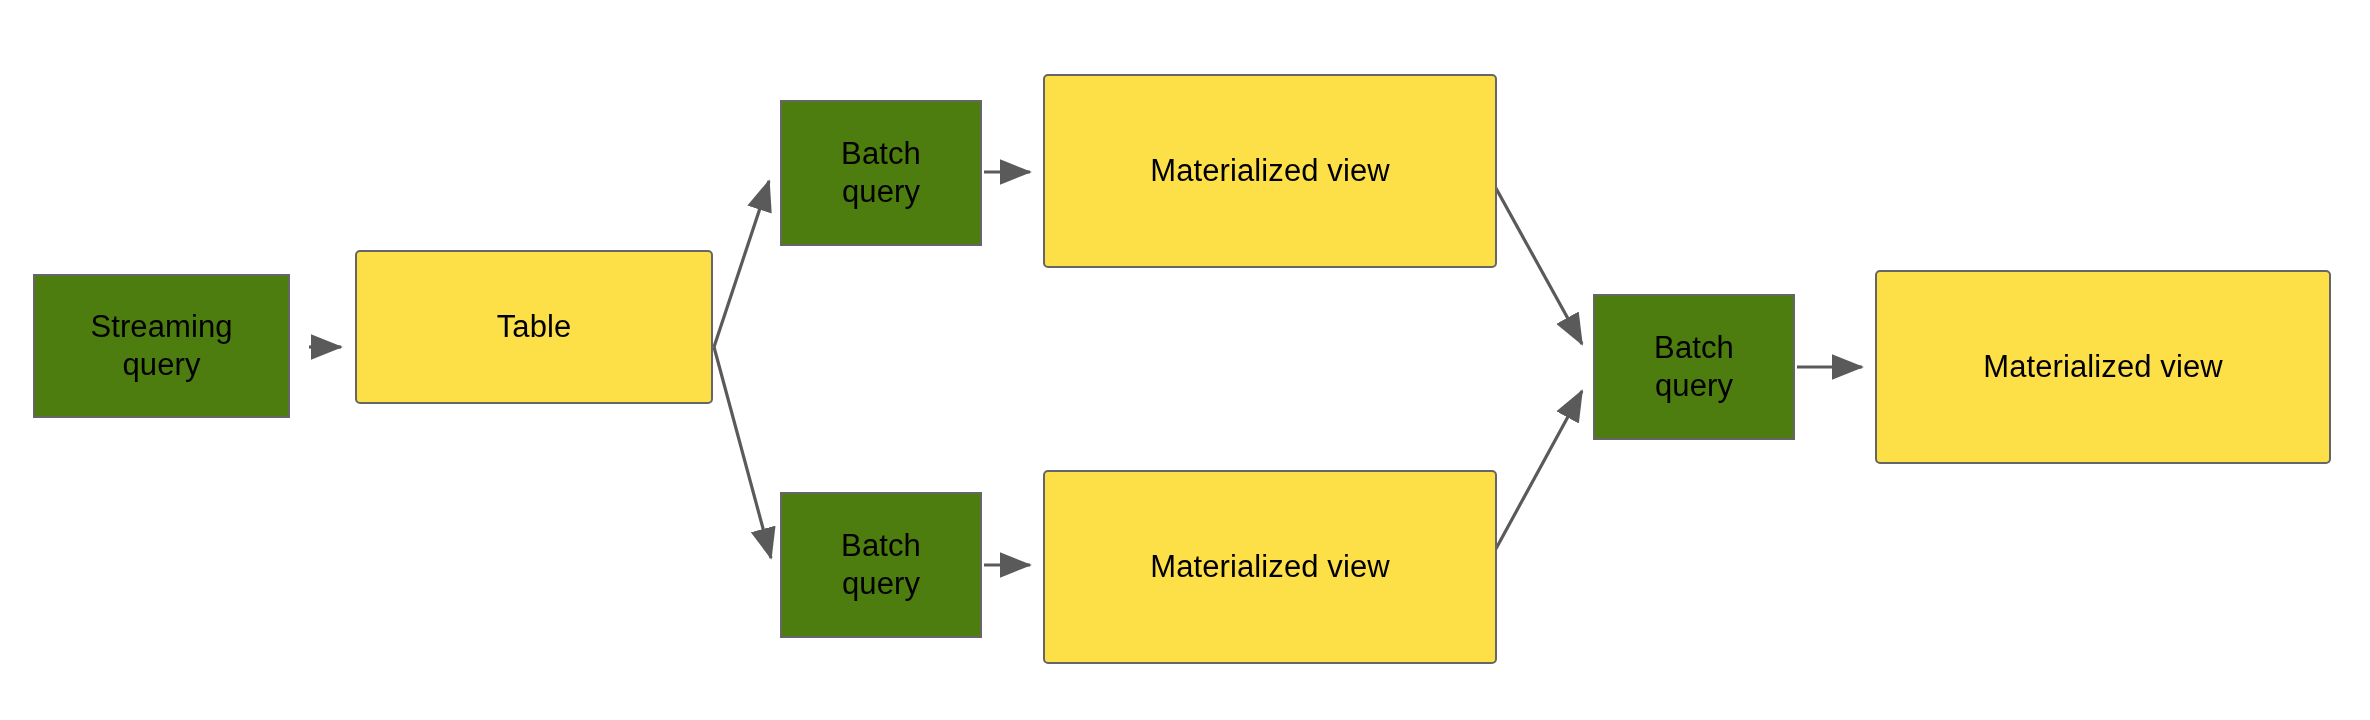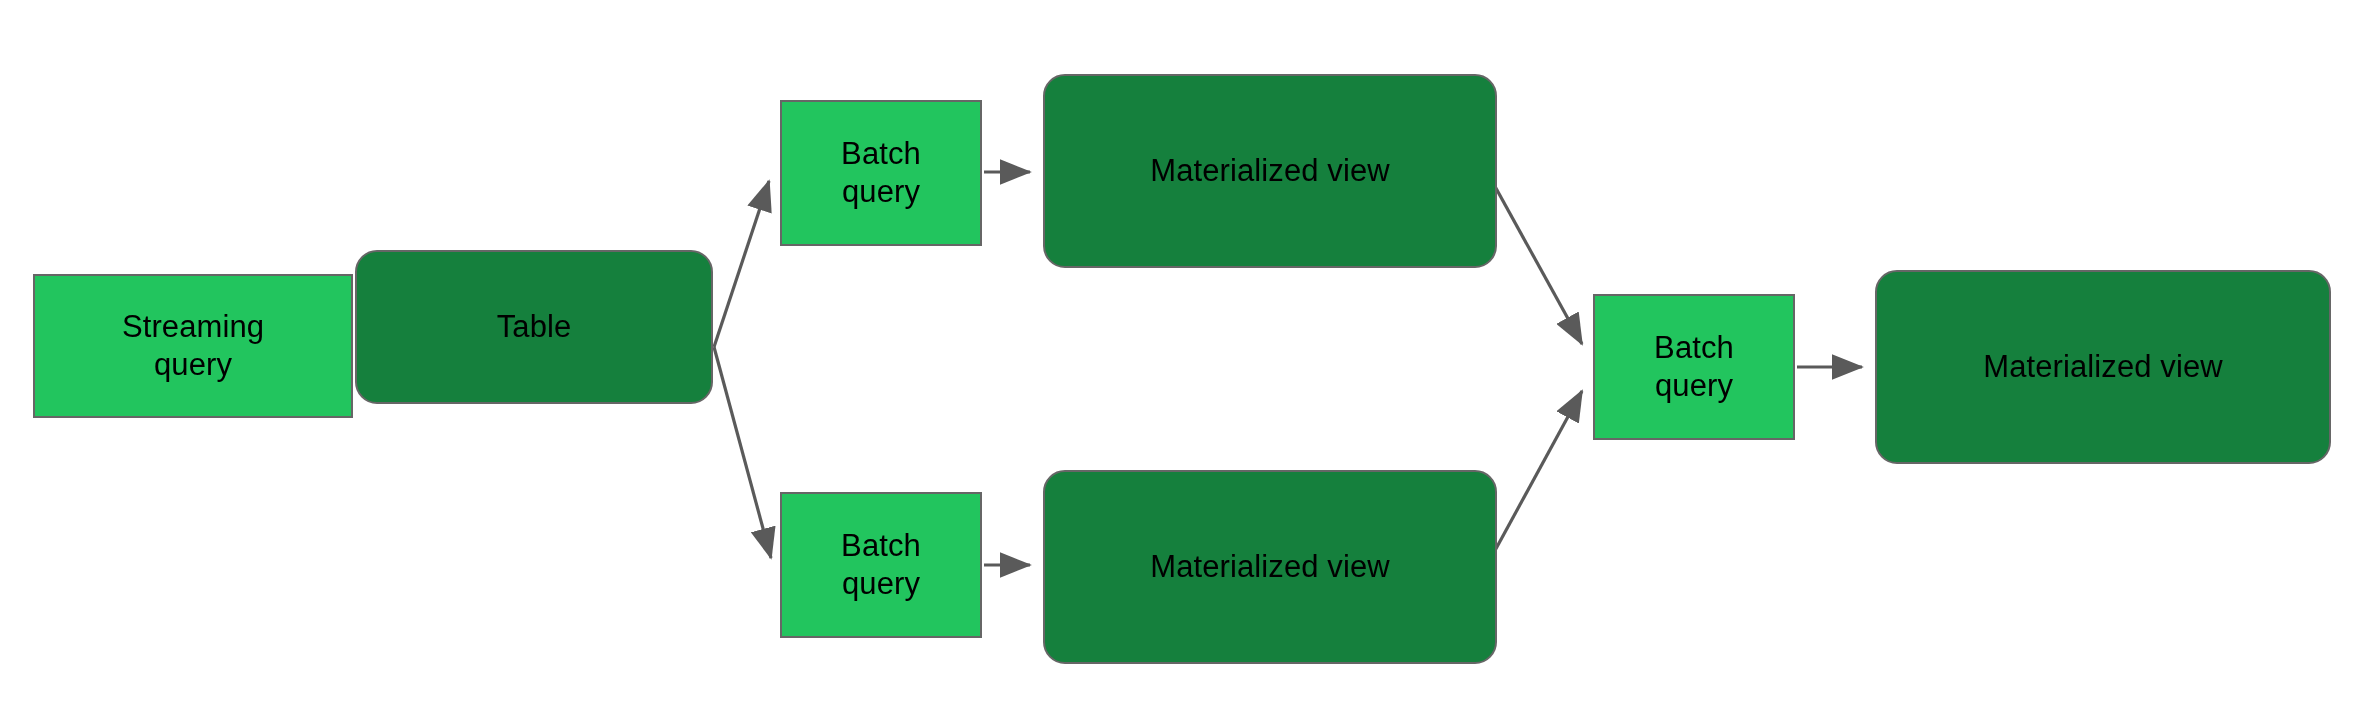--- a/index.html
+++ b/index.html
@@ -33,26 +33,26 @@
     justify-content: center;
     text-align: center;
     color: #000000;
     font-size: 31px;
     line-height: 1.23;
     letter-spacing: 0.1px;
     border: 2px solid #666666;
     z-index: 2;
   }
   .node-process {
-    background: #22c55e;
+    background: #4d7c0f;
     border-radius: 0;
   }
   .node-store {
-    background: #15803d;
-    border-radius: 22px;
+    background: #fde047;
+    border-radius: 5px;
   }
   .node-label {
     display: block;
     white-space: pre-line;
     padding: 0 6px;
   }
 </style>
 </head>
 <body>
 
@@ -69,21 +69,21 @@
       <path d="M 714 347 L 769 181"></path>
       <path d="M 984 172 L 1030 172"></path>
       <path d="M 714 347 L 771 558"></path>
       <path d="M 984 565 L 1030 565"></path>
       <path d="M 1492 181 L 1582 344"></path>
       <path d="M 1492 556 L 1582 391"></path>
       <path d="M 1797 367 L 1862 367"></path>
     </g>
   </svg>
 
-  <div class="node node-process" style="left:33px; top:274px; width:320px; height:144px;">
+  <div class="node node-process" style="left:33px; top:274px; width:257px; height:144px;">
     <span class="node-label">Streaming
 query</span>
   </div>
 
   <div class="node node-store" style="left:355px; top:250px; width:358px; height:154px;">
     <span class="node-label">Table</span>
   </div>
 
   <div class="node node-process" style="left:780px; top:100px; width:202px; height:146px;">
     <span class="node-label">Batch

